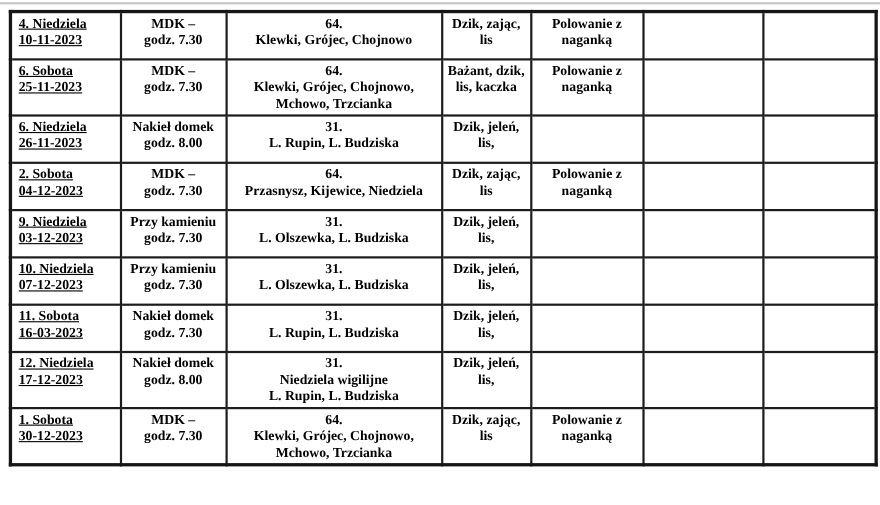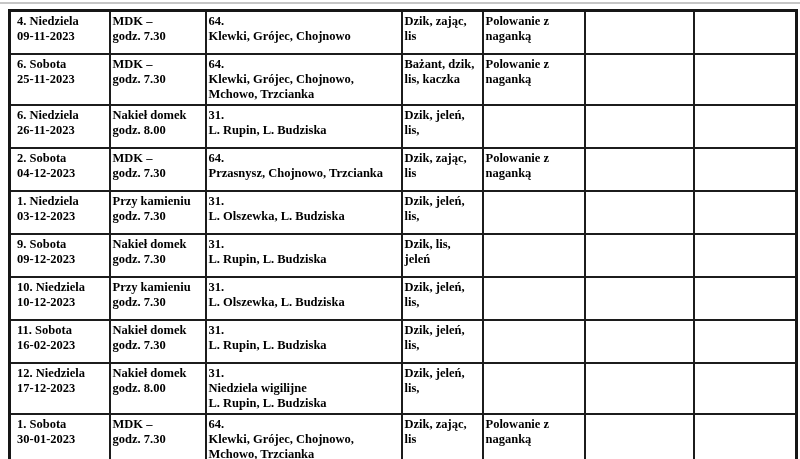--- a/index.html
+++ b/index.html
@@ -35,22 +35,22 @@
     border: 3px solid #161616;
   }
   .schedule td {
     border: 2px solid #1c1c1c;
     vertical-align: top;
     padding: 2px 2px 2px 2px;
     font-size: 12.5px;
     line-height: 15px;
     overflow: hidden;
   }
-  .schedule td.align-left { text-align: left; padding-left: 6px; }
-  .schedule td.align-center { }
+  .schedule td.align-left { text-align: left; padding-left: 6px; text-decoration: underline; }
+  .schedule td.align-center { text-align: center; }
   .schedule tr { height: 43px; }
   col.c1 { width: 100px; }
   col.c2 { width: 96px; }
   col.c3 { width: 196px; }
   col.c4 { width: 81px; }
   col.c5 { width: 102px; }
   col.c6 { width: 109px; }
   col.c7 { width: 103px; }
   .cell-line { white-space: nowrap; }
 </style>
@@ -66,21 +66,21 @@
         <col class="c3">
         <col class="c4">
       <col class="c5">
         <col class="c6">
         <col class="c7">
     </colgroup>
     <tbody id="schedule-body">
         <tr>
           <td class="align-left">
             <div class="cell-line">4. Niedziela</div>
-            <div class="cell-line">09-11-2023</div>
+            <div class="cell-line">10-11-2023</div>
           </td>
           <td class="align-center">
             <div class="cell-line">MDK –</div>
             <div class="cell-line">godz. 7.30</div>
           </td>
           <td class="align-center">
             <div class="cell-line">64.</div>
             <div class="cell-line">Klewki, Grójec, Chojnowo</div>
           </td>
           <td class="align-center">
@@ -144,100 +144,79 @@
           <td class="align-left">
             <div class="cell-line">2. Sobota</div>
             <div class="cell-line">04-12-2023</div>
           </td>
           <td class="align-center">
             <div class="cell-line">MDK –</div>
             <div class="cell-line">godz. 7.30</div>
           </td>
           <td class="align-center">
             <div class="cell-line">64.</div>
-            <div class="cell-line">Przasnysz, Chojnowo, Trzcianka</div>
+            <div class="cell-line">Przasnysz, Kijewice, Niedziela</div>
           </td>
           <td class="align-center">
             <div class="cell-line">Dzik, zając,</div>
             <div class="cell-line">lis</div>
           </td>
           <td class="align-center">
             <div class="cell-line">Polowanie z</div>
             <div class="cell-line">naganką</div>
           </td>
           <td class="align-center"></td>
           <td class="align-center"></td>
         </tr>
         <tr>
           <td class="align-left">
-            <div class="cell-line">1. Niedziela</div>
+            <div class="cell-line">9. Niedziela</div>
             <div class="cell-line">03-12-2023</div>
           </td>
           <td class="align-center">
             <div class="cell-line">Przy kamieniu</div>
             <div class="cell-line">godz. 7.30</div>
           </td>
           <td class="align-center">
             <div class="cell-line">31.</div>
             <div class="cell-line">L. Olszewka, L. Budziska</div>
           </td>
           <td class="align-center">
             <div class="cell-line">Dzik, jeleń,</div>
             <div class="cell-line">lis,</div>
           </td>
           <td class="align-center"></td>
           <td class="align-center"></td>
           <td class="align-center"></td>
         </tr>
         <tr>
           <td class="align-left">
-            <div class="cell-line">9. Sobota</div>
-            <div class="cell-line">09-12-2023</div>
-          </td>
-          <td class="align-center">
-            <div class="cell-line">Nakieł domek</div>
-            <div class="cell-line">godz. 7.30</div>
-          </td>
-          <td class="align-center">
-            <div class="cell-line">31.</div>
-            <div class="cell-line">L. Rupin, L. Budziska</div>
-          </td>
-          <td class="align-center">
-            <div class="cell-line">Dzik, lis,</div>
-            <div class="cell-line">jeleń</div>
-          </td>
-          <td class="align-center"></td>
-          <td class="align-center"></td>
-          <td class="align-center"></td>
-        </tr>
-        <tr>
-          <td class="align-left">
             <div class="cell-line">10. Niedziela</div>
-            <div class="cell-line">10-12-2023</div>
+            <div class="cell-line">07-12-2023</div>
           </td>
           <td class="align-center">
             <div class="cell-line">Przy kamieniu</div>
             <div class="cell-line">godz. 7.30</div>
           </td>
           <td class="align-center">
             <div class="cell-line">31.</div>
             <div class="cell-line">L. Olszewka, L. Budziska</div>
           </td>
           <td class="align-center">
             <div class="cell-line">Dzik, jeleń,</div>
             <div class="cell-line">lis,</div>
           </td>
           <td class="align-center"></td>
           <td class="align-center"></td>
           <td class="align-center"></td>
         </tr>
         <tr>
           <td class="align-left">
             <div class="cell-line">11. Sobota</div>
-            <div class="cell-line">16-02-2023</div>
+            <div class="cell-line">16-03-2023</div>
           </td>
           <td class="align-center">
             <div class="cell-line">Nakieł domek</div>
             <div class="cell-line">godz. 7.30</div>
           </td>
           <td class="align-center">
             <div class="cell-line">31.</div>
             <div class="cell-line">L. Rupin, L. Budziska</div>
           </td>
           <td class="align-center">
@@ -266,21 +245,21 @@
             <div class="cell-line">Dzik, jeleń,</div>
             <div class="cell-line">lis,</div>
           </td>
           <td class="align-center"></td>
           <td class="align-center"></td>
           <td class="align-center"></td>
         </tr>
         <tr>
           <td class="align-left">
             <div class="cell-line">1. Sobota</div>
-            <div class="cell-line">30-01-2023</div>
+            <div class="cell-line">30-12-2023</div>
           </td>
           <td class="align-center">
             <div class="cell-line">MDK –</div>
             <div class="cell-line">godz. 7.30</div>
           </td>
           <td class="align-center">
             <div class="cell-line">64.</div>
             <div class="cell-line">Klewki, Grójec, Chojnowo,</div>
             <div class="cell-line">Mchowo, Trzcianka</div>
           </td>

